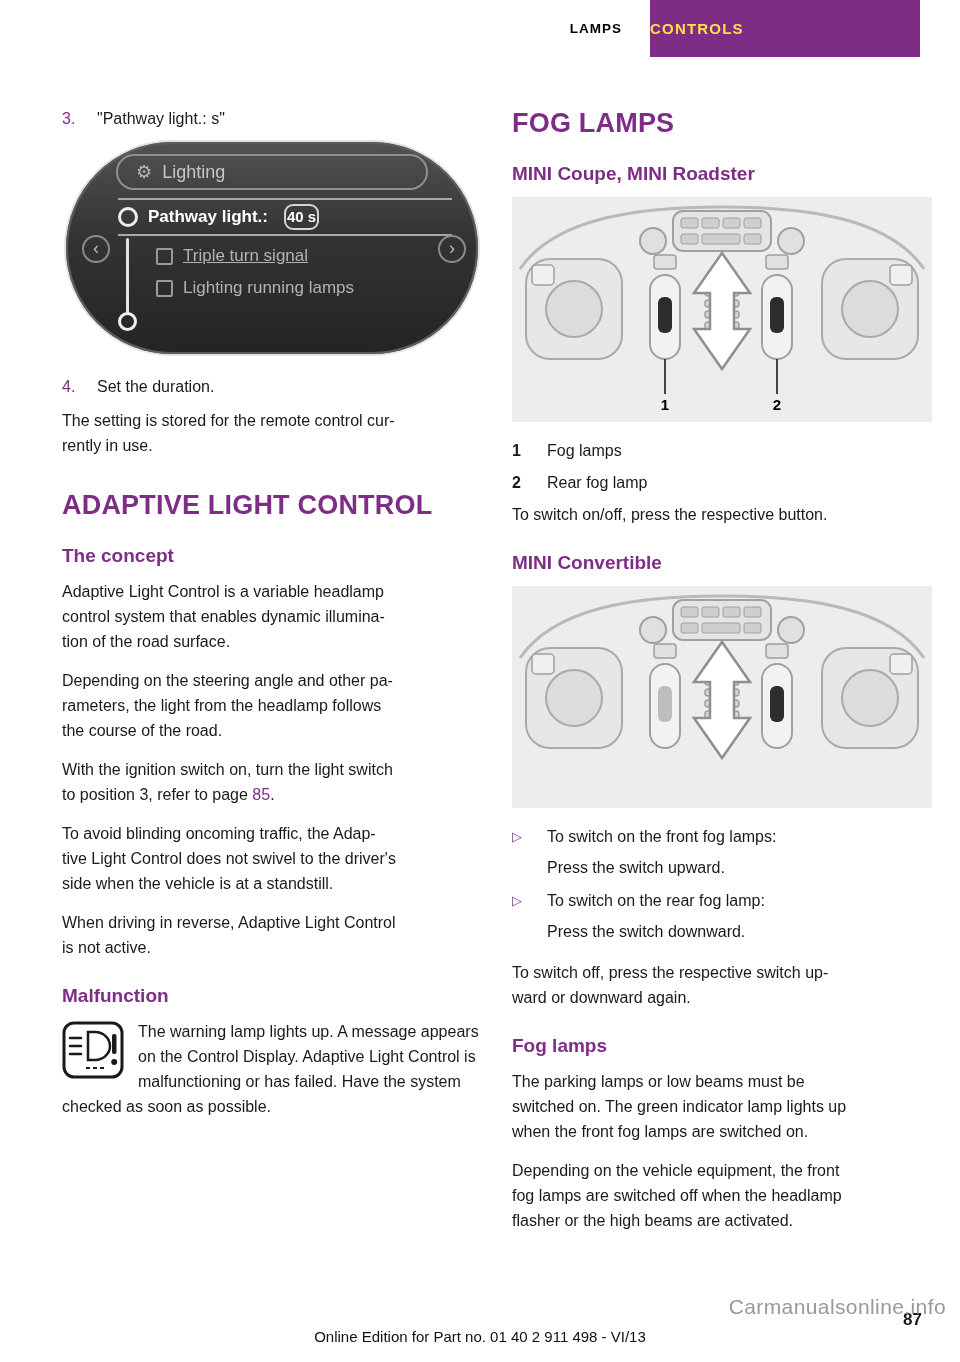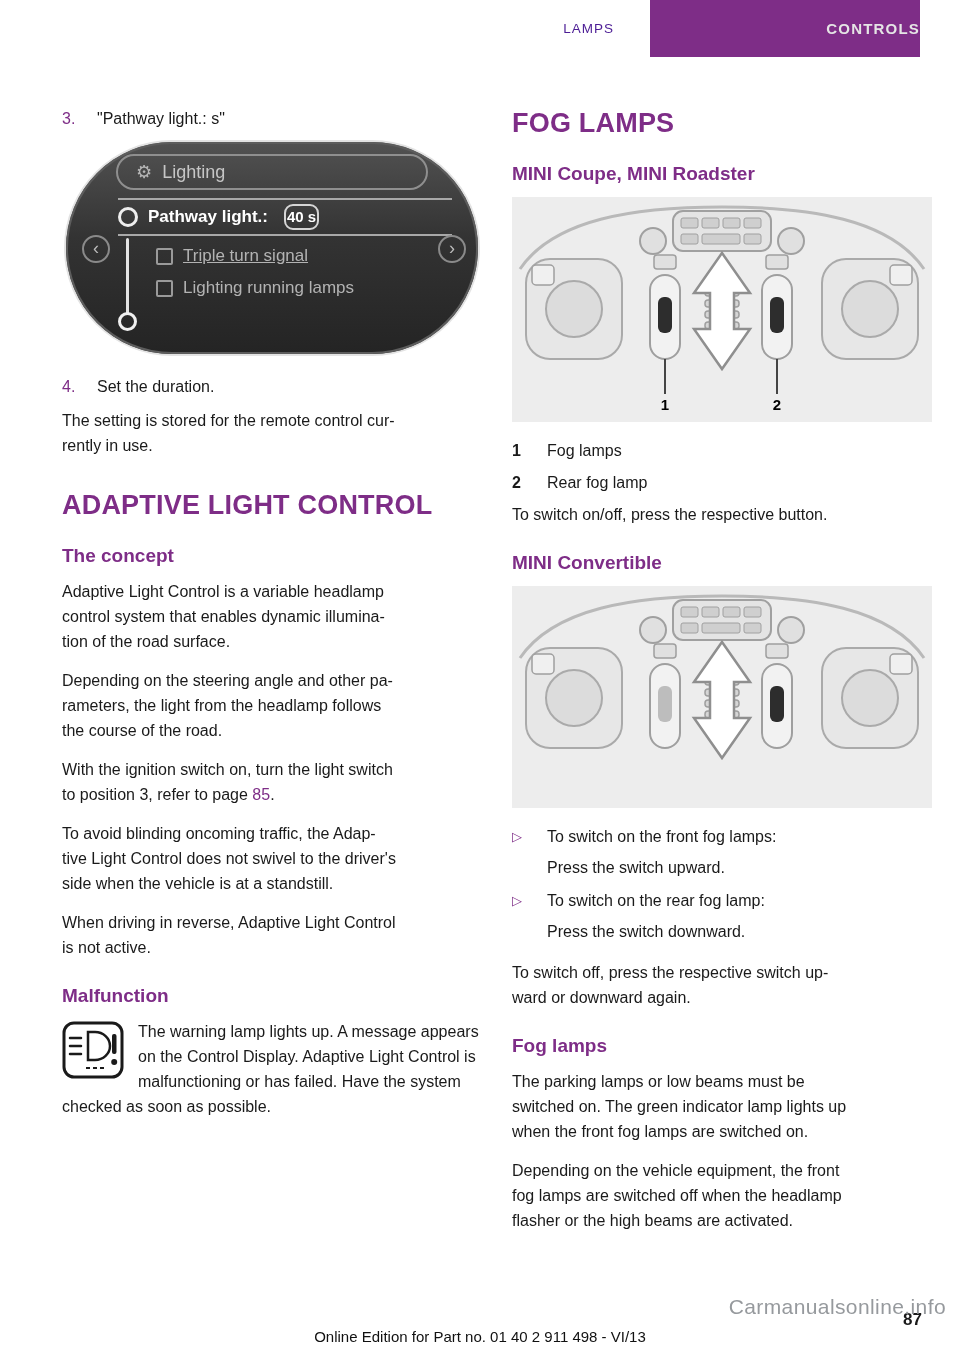--- a/index.html
+++ b/index.html
@@ -2,25 +2,25 @@
 <html><head>
 <meta charset="utf-8">
 <style>
   :root { --accent:#7e2d87; --ink:#1a1a1a; }
   html,body { margin:0; padding:0; background:#fff; }
   .page { position:relative; width:960px; height:1362px; background:#fff; overflow:hidden;
           font-family:"Liberation Sans", sans-serif; color:var(--ink); }
 
   
   .chapter-tab { position:absolute; left:650px; top:0; width:270px; height:57px; background:var(--accent);
-                 color:#e5e5e5; display:flex; align-items:center; justify-content:flex-end;
+                 color:#fde047; display:flex; align-items:center; justify-content:flex-start;
                  font-weight:bold; font-size:15px; letter-spacing:1.2px; }
-  .section-label { position:absolute; left:384px; top:0; width:230px; height:57px; display:flex;
-                   align-items:center; justify-content:flex-end; font-weight:normal; font-size:13.5px;
-                   letter-spacing:1px; color:#4c1d95; }
+  .section-label { position:absolute; left:392px; top:0; width:230px; height:57px; display:flex;
+                   align-items:center; justify-content:flex-end; font-weight:bold; font-size:13.5px;
+                   letter-spacing:1px; color:#000000; }
 
   
   .col { position:absolute; top:108px; width:420px; }
   .col-left  { left:62px; }
   .col-right { left:512px; }
 
   .body { font-size:16px; line-height:25px; margin:0 0 14px; white-space:pre-line; }
   .h1 { color:var(--accent); font-size:27px; line-height:30px; font-weight:bold; letter-spacing:.2px; margin:32px 0 16px; }
   .h2 { color:var(--accent); font-size:19px; line-height:23px; font-weight:bold; margin:24px 0 12px; }
   .col-right > .h1:first-child { margin-top:0; }

